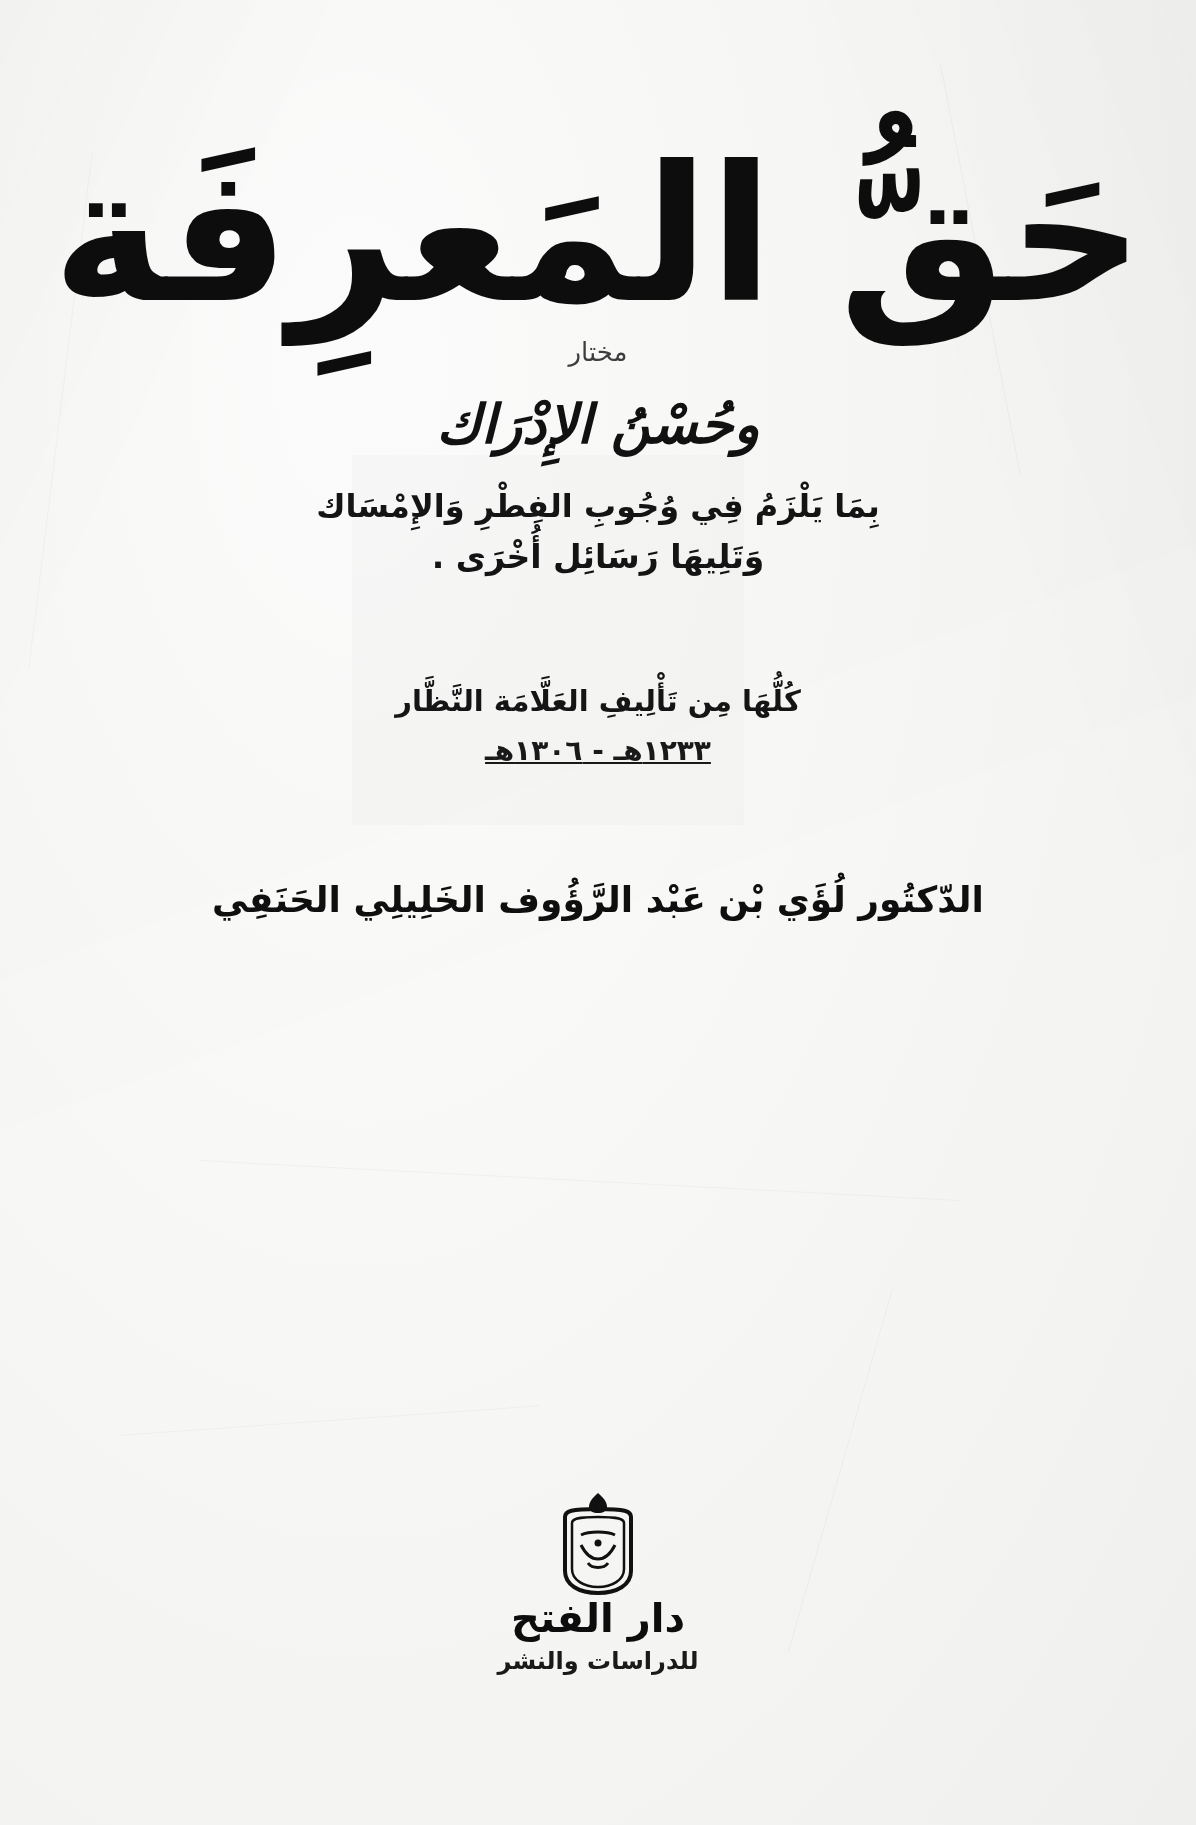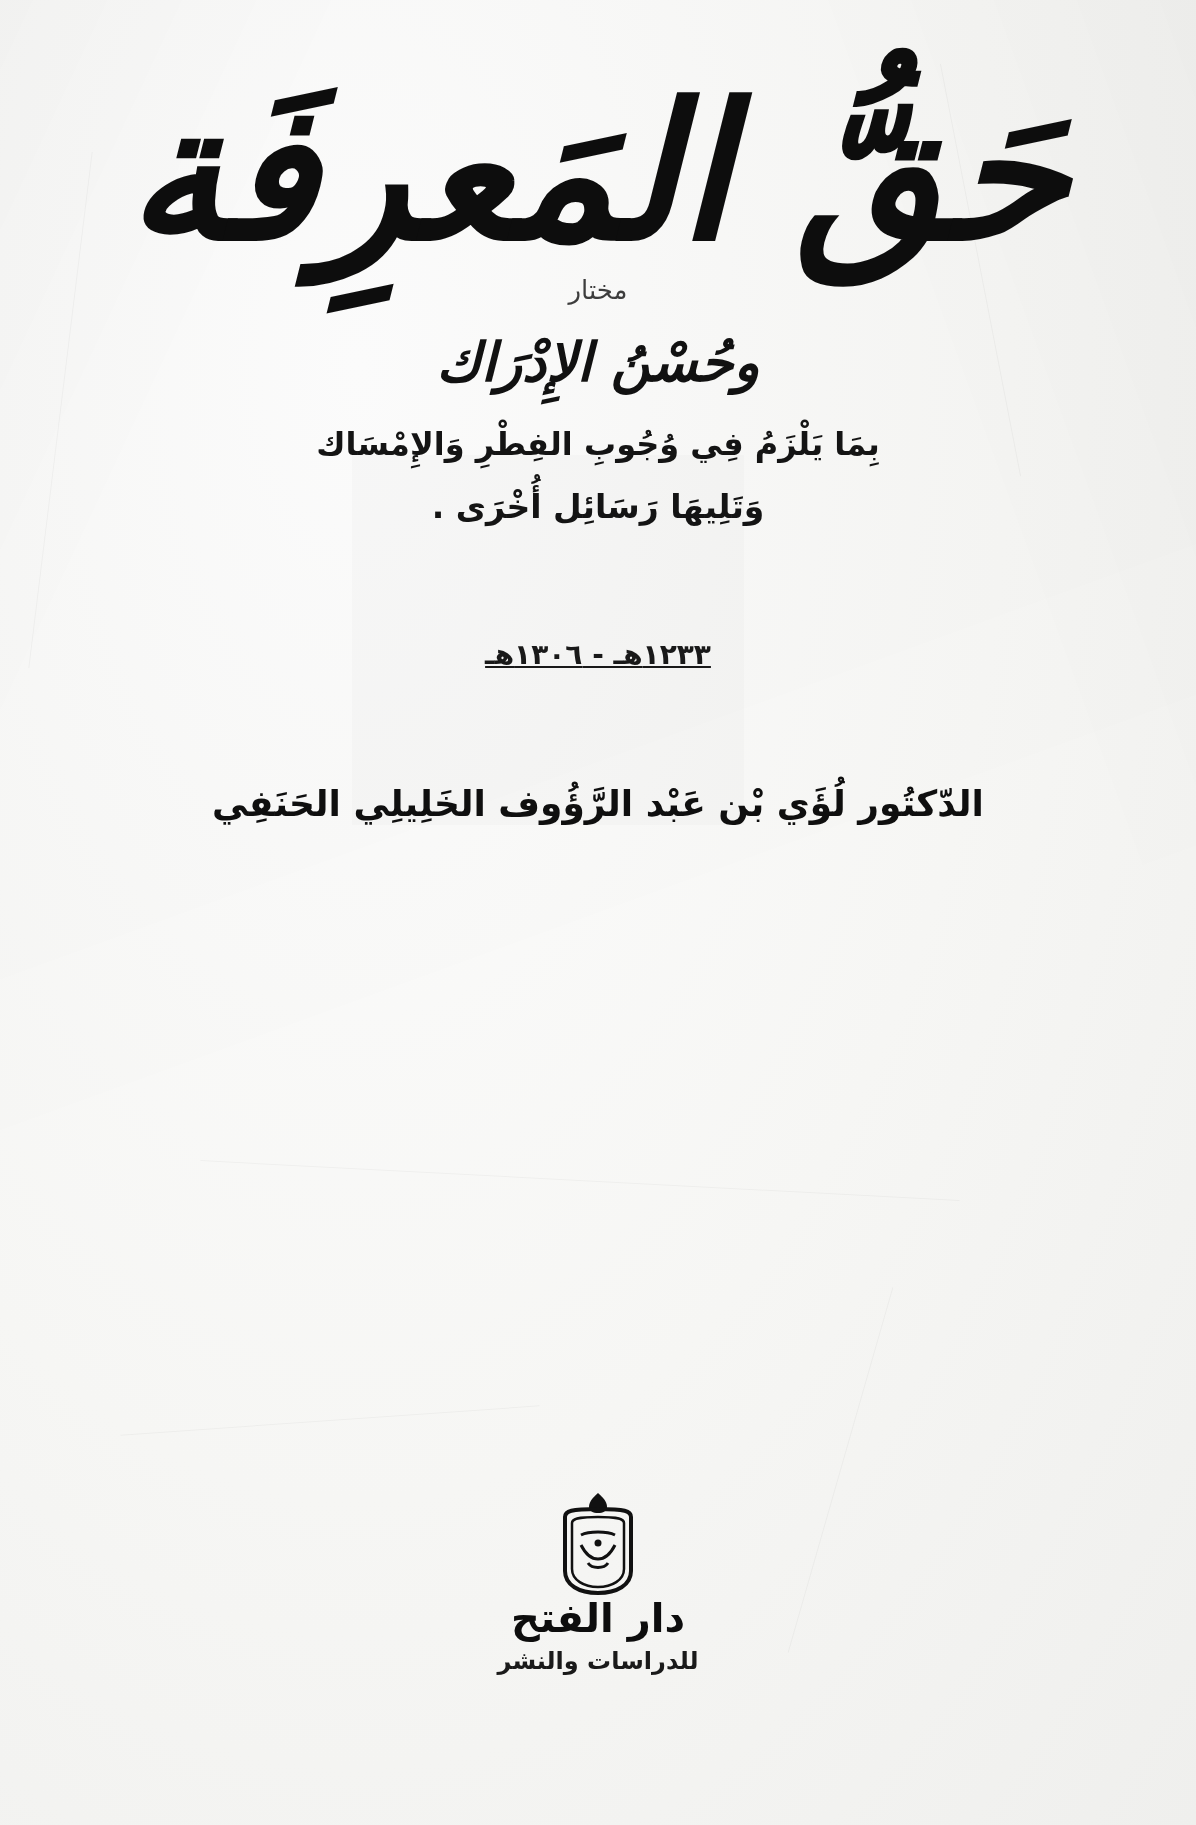--- a/index.html
+++ b/index.html
@@ -59,30 +59,29 @@
     width: 100%;
     height: 100%;
     display: flex;
     flex-direction: column;
     align-items: center;
     text-align: center;
     color: #121212;
   }
 
   .main-title {
-    margin-top: 56px;
+    margin-top: 118px;
     font-family: "DejaVu Sans", sans-serif;
     font-size: 188px;
     font-weight: 700;
     line-height: 1.24;
     letter-spacing: -2px;
     color: #0d0d0d;
     direction: rtl;
     white-space: nowrap;
-    font-style: italic;
   }
 
   .title-mark {
     margin-top: -14px;
     font-size: 26px;
     color: #1d1d1d;
     opacity: 0.85;
     direction: rtl;
   }
 
@@ -99,21 +98,21 @@
   .subtitle-2 {
     margin-top: 20px;
     font-size: 32px;
     font-weight: 600;
     line-height: 1.5;
     color: #141414;
     direction: rtl;
     white-space: nowrap;
   }
   .subtitle-3 {
-    margin-top: 14px;
+    margin-top: 2px;
     font-size: 33px;
     font-weight: 600;
     line-height: 1.5;
     color: #141414;
     direction: rtl;
     white-space: nowrap;
   }
 
   .author-block {
     margin-top: 96px;
@@ -210,20 +209,21 @@
 
     <div class="title-mark">مختار</div>
 
     <div class="subtitle-1">وحُسْنُ الإِدْرَاك</div>
 
     <div class="subtitle-2">بِمَا يَلْزَمُ فِي وُجُوبِ الفِطْرِ وَالإِمْسَاك</div>
 
     <div class="subtitle-3">وَتَلِيهَا رَسَائِل أُخْرَى .</div>
 
     <div class="author-block">
+      <div class="author-pre">كُلُّهَا مِن تَأْلِيفِ العَلَّامَة النَّظَّار</div>
       <div class="author-dates">١٢٣٣هـ - ١٣٠٦هـ</div>
     </div>
 
     <div class="editor-block">
       <div class="editor-name">الدّكتُور لُؤَي بْن عَبْد الرَّؤُوف الخَلِيلِي الحَنَفِي</div>
     </div>
 
     <div class="publisher-block">
       <div class="logo">
         <svg width="86" height="104" viewBox="0 0 86 104" xmlns="http://www.w3.org/2000/svg">

